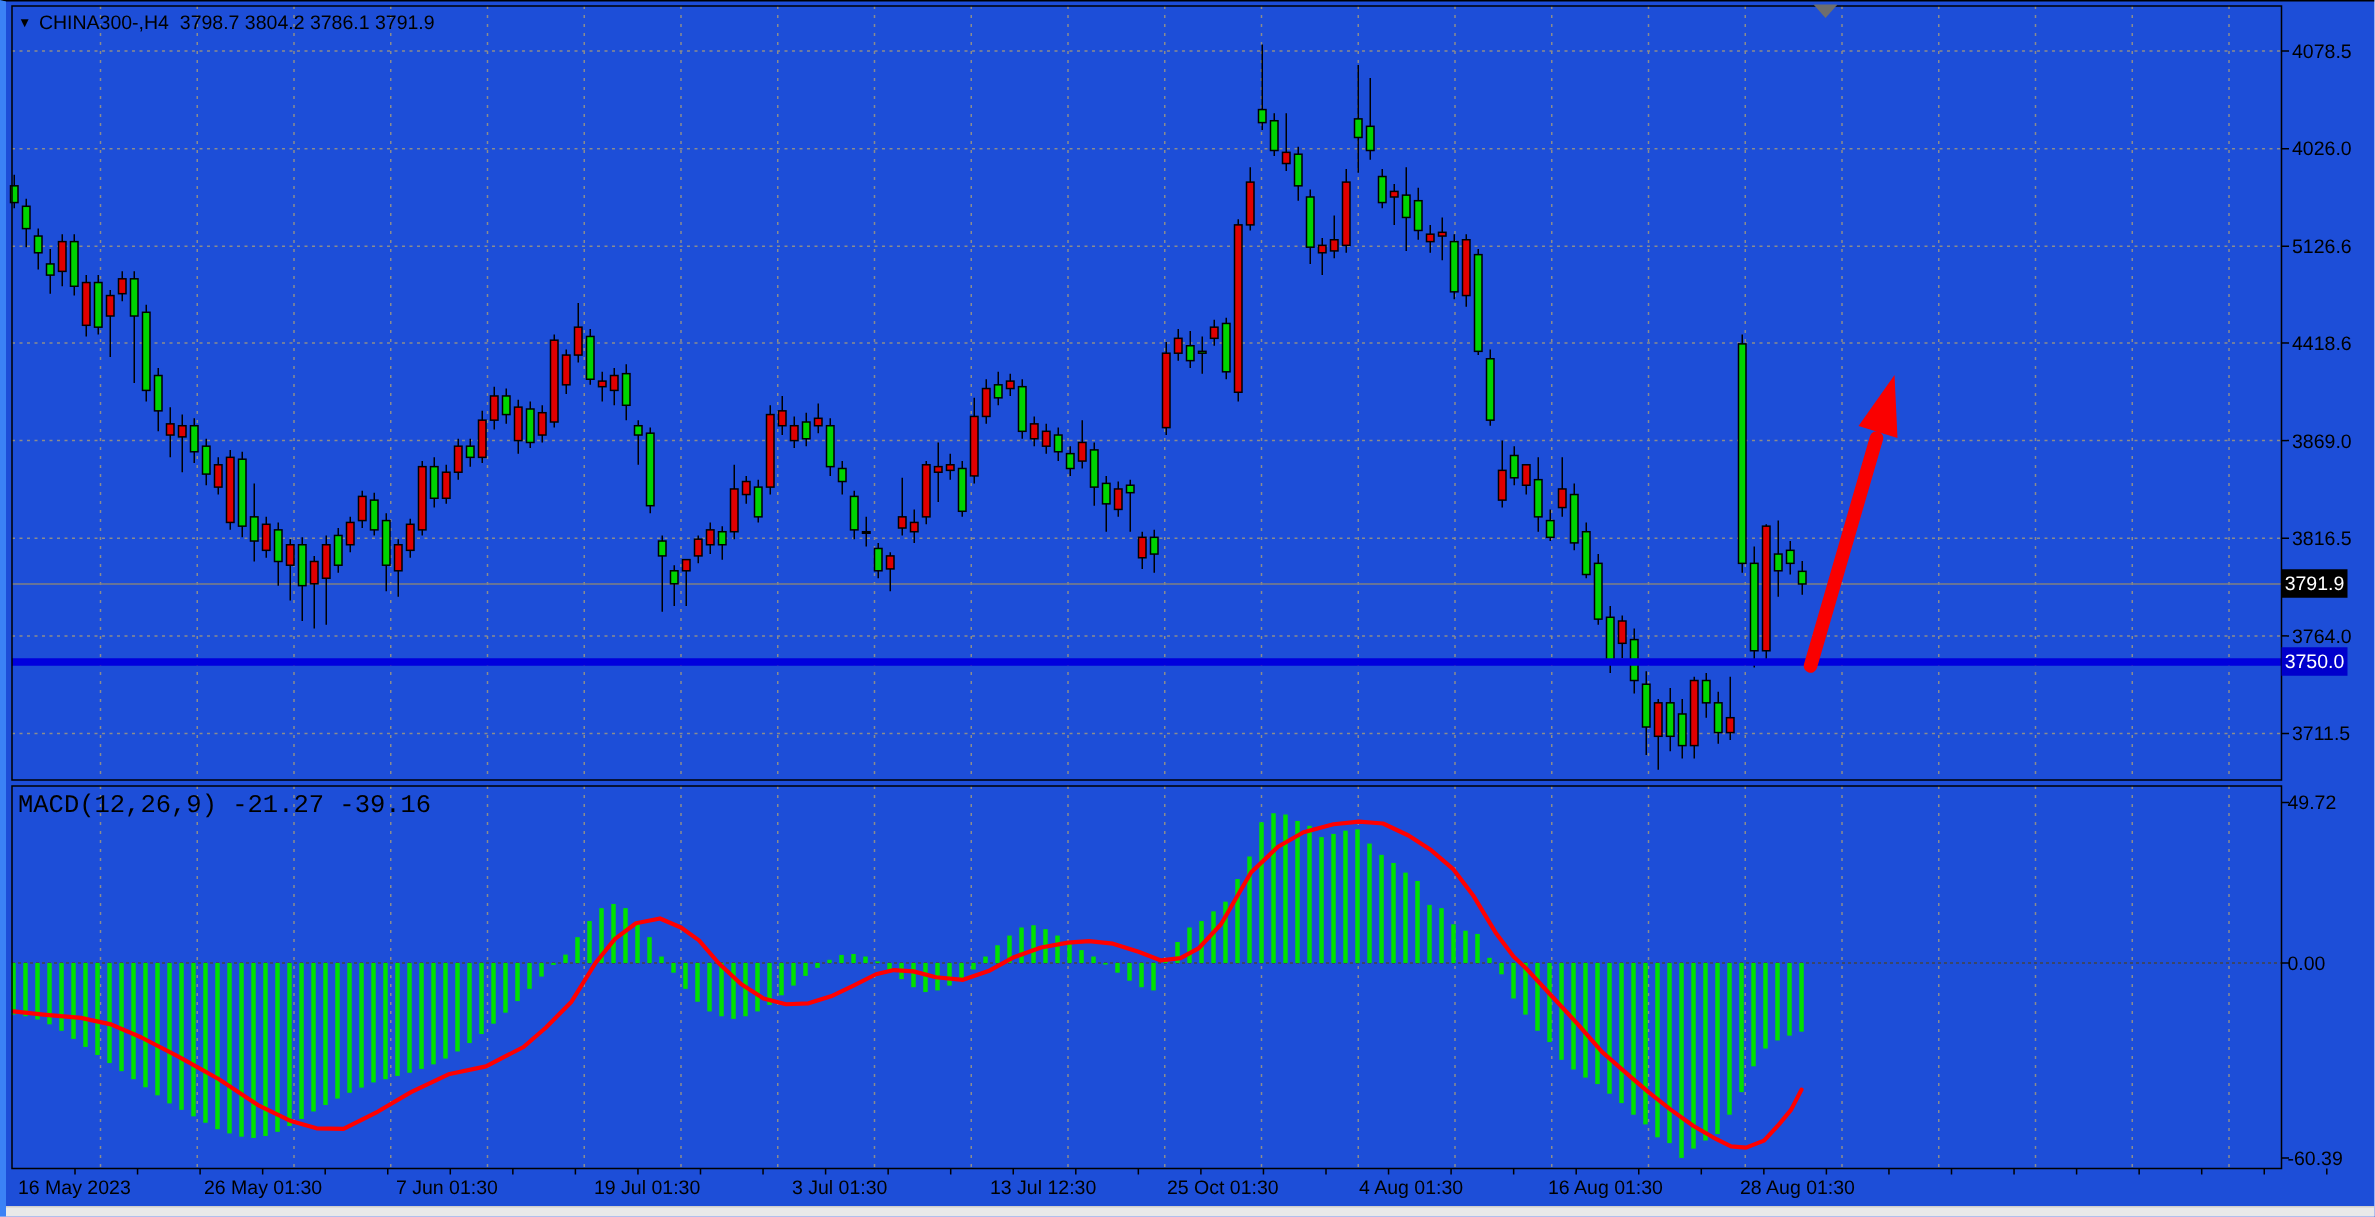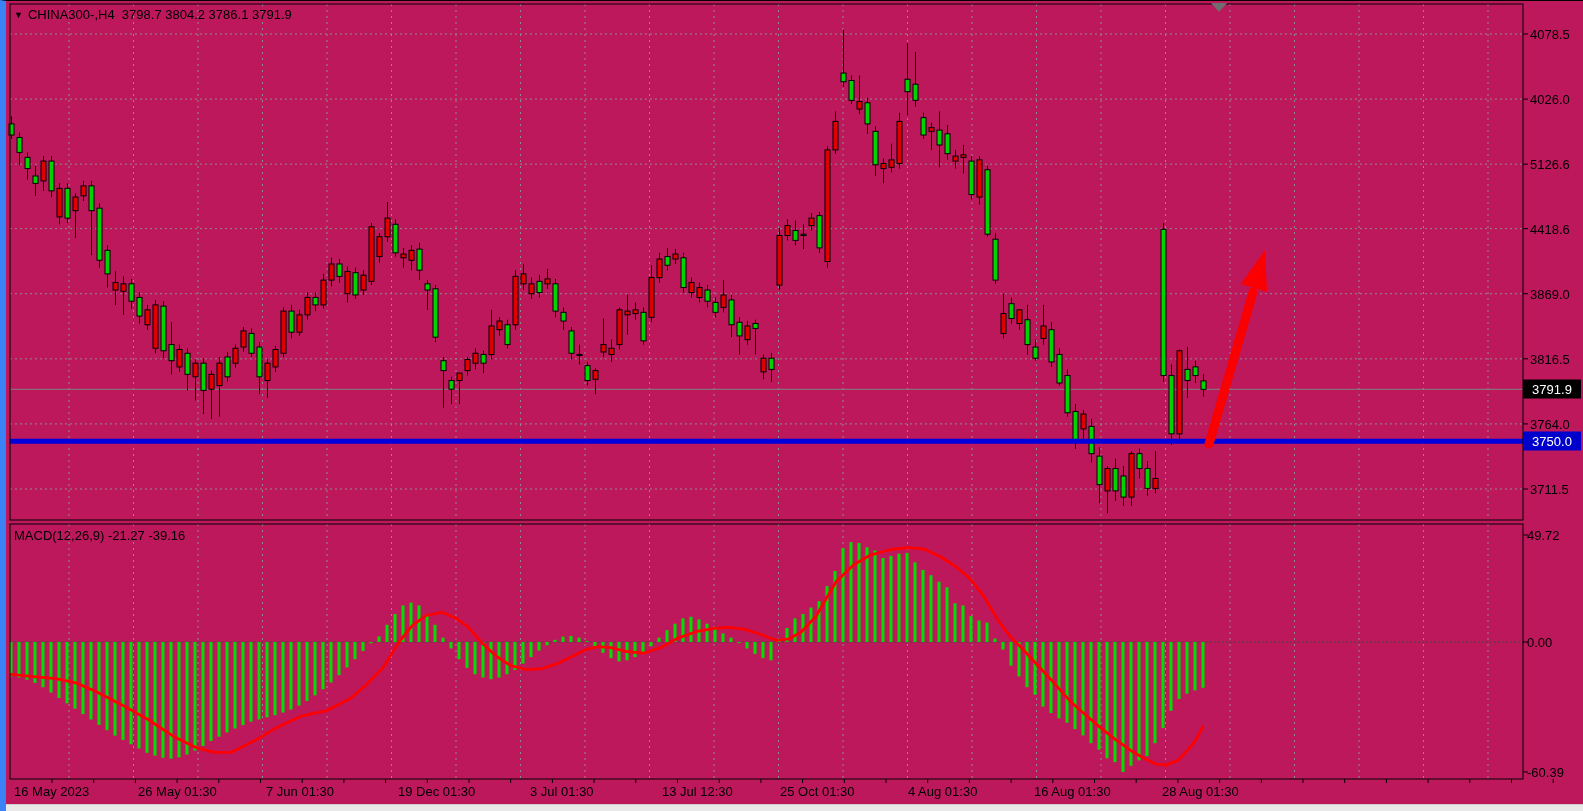--- a/index.html
+++ b/index.html
@@ -1,26 +1,26 @@
 <!DOCTYPE html>
 <html><head>
 <meta charset="utf-8">
 <style>
   html,body{margin:0;padding:0;background:#fff;}
   body{font-family:"Liberation Sans","DejaVu Sans",sans-serif;}
-  #stage{position:relative;width:1583px;height:811px;background:#be185d;overflow:hidden;
-         border-top:1px solid #000;border-left:6px solid #3b82f6;box-sizing:border-box;}
+  #stage{position:relative;width:1583px;height:811px;background:#1d4ed8;overflow:hidden;
+         border-top:1px solid #000;border-left:4px solid #3b82f6;box-sizing:border-box;}
   #chart-svg{position:absolute;left:0;top:0;}
   .lbl{position:absolute;color:#000;font-size:13px;white-space:nowrap;line-height:1;}
   #chart-title{left:8px;top:7px;font-size:13px;}
   #chart-title .sym-marker{font-size:9px;position:relative;top:-1px;margin-right:5px;}
-  #macd-title{left:8px;top:528px;font-size:13px;}
+  #macd-title{left:8px;top:528px;font-size:17px;font-family:Liberation Mono, monospace;}
   .price-lbl{left:1524px;transform:translateY(-50%);}
   .macd-lbl{left:1521px;transform:translateY(-50%);}
-  .badge{position:absolute;left:1517px;width:58px;height:19px;color:#fff;font-size:13px;
+  .badge{position:absolute;left:1517px;width:44px;height:19px;color:#fff;font-size:13px;
          display:flex;align-items:center;justify-content:center;transform:translateY(-50%);}
   #bottom-strip{position:absolute;left:0;top:803px;width:1583px;height:8px;background:#e9e9e9;border-top:1px solid #cfcfcf;}
   .plot-hotspot{position:absolute;background:transparent;}
 </style>
 </head>
 <body>
 
 <div id="stage">
   <svg id="chart-svg" width="1583" height="811">
       <line x1="63" y1="3" x2="63" y2="519" stroke="#8c8c8c" stroke-width="1" stroke-dasharray="2,4"></line>
@@ -600,21 +600,21 @@
       <div class="lbl price-lbl" style="left: 1524px; top: 292.738px;">3869.0</div>
       <div class="lbl price-lbl" style="left: 1524px; top: 357.828px;">3816.5</div>
       <div class="lbl price-lbl" style="left: 1524px; top: 422.917px;">3764.0</div>
       <div class="lbl price-lbl" style="left: 1524px; top: 488.007px;">3711.5</div>
       <div class="lbl macd-lbl" style="left: 1521px; top: 534.003px;">49.72</div>
       <div class="lbl macd-lbl" style="left: 1521px; top: 641px;">0.00</div>
       <div class="lbl macd-lbl" style="left: 1521px; top: 770.959px;">-60.39</div>
       <div class="lbl" style="left: 8px; top: 784px;">16 May 2023</div>
       <div class="lbl" style="left: 132px; top: 784px;">26 May 01:30</div>
       <div class="lbl" style="left: 260px; top: 784px;">7 Jun 01:30</div>
-      <div class="lbl" style="left: 392px; top: 784px;">19 Dec 01:30</div>
+      <div class="lbl" style="left: 392px; top: 784px;">19 Jul 01:30</div>
       <div class="lbl" style="left: 524px; top: 784px; text-align: center;">3 Jul 01:30</div>
       <div class="lbl" style="left: 656px; top: 784px;">13 Jul 12:30</div>
       <div class="lbl" style="left: 774px; top: 784px;">25 Oct 01:30</div>
       <div class="lbl" style="left: 902px; top: 784px;">4 Aug 01:30</div>
       <div class="lbl" style="left: 1028px; top: 784px;">16 Aug 01:30</div>
       <div class="lbl" style="left: 1156px; top: 784px;">28 Aug 01:30</div>
       <div class="badge" style="background: rgb(0, 0, 0); top: 388.327px;">3791.9</div>
       <div class="badge" style="background: rgb(0, 0, 204); top: 440.274px;">3750.0</div>
     </div>
 

